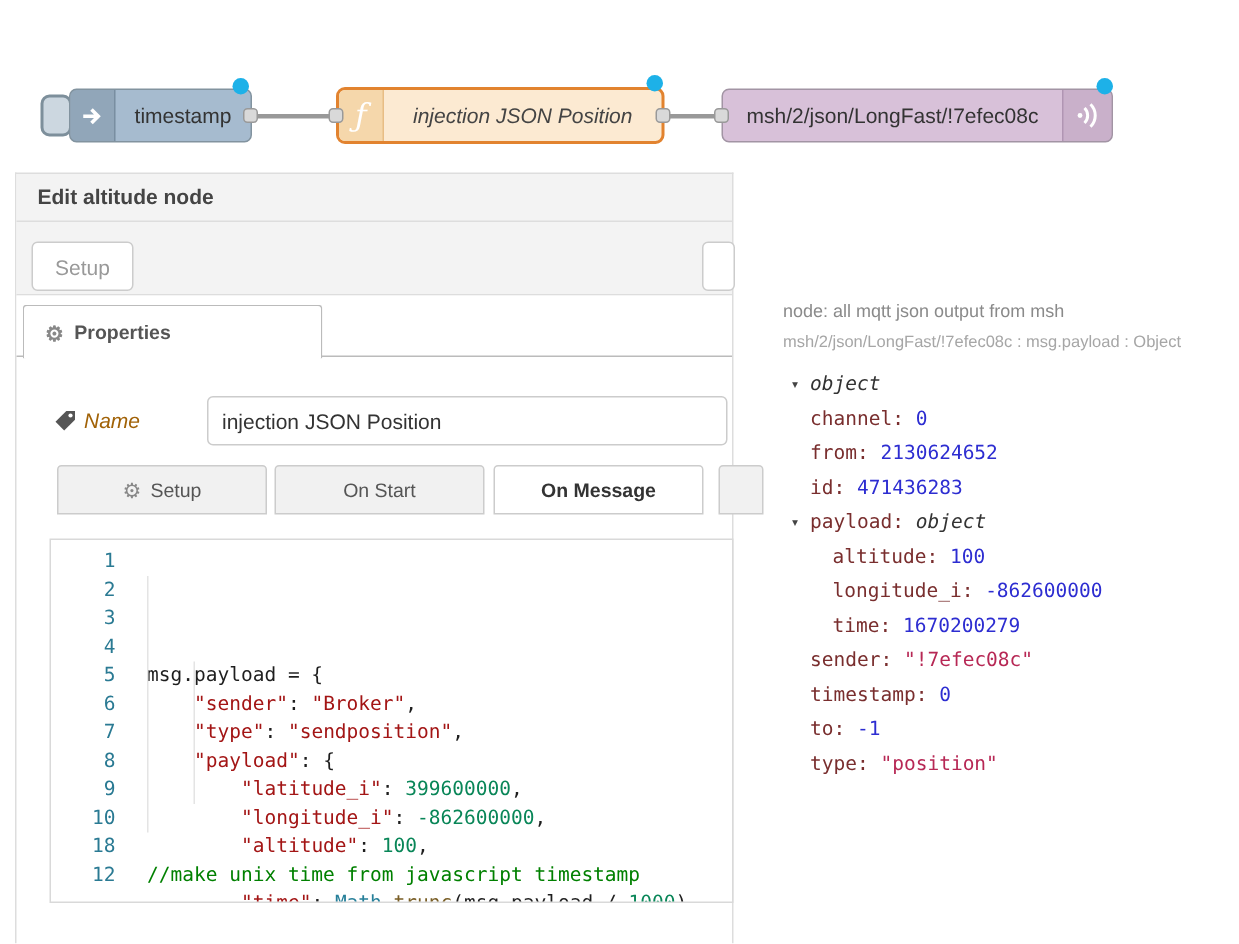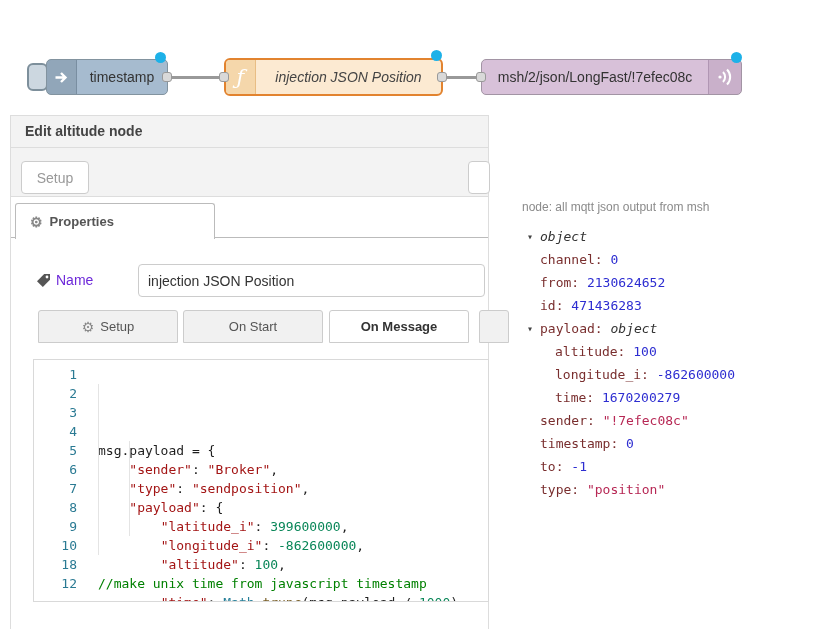--- a/index.html
+++ b/index.html
@@ -57,21 +57,21 @@
   #dlg-tabrow { height:41px; background:#fff; border-bottom:1px solid #bbb; position:relative; }
   #properties-tab { position:absolute; left:4px; top:6px; width:200px; height:36px;
             background:#fff; border:1px solid #bbb; border-bottom:none;
             border-radius:3px 3px 0 0; display:flex; align-items:center; gap:7px;
             padding-left:14px; font-size:13px; font-weight:bold; color:#555; z-index:1; }
   .gear { color:#888; font-size:14px; font-style:normal; }
 
   #form { position:relative; }
   #name-row { position:absolute; left:0; top:26px; width:100%; height:34px; }
   #name-icon { position:absolute; left:25px; top:9px; }
-  #name-label { position:absolute; left:45px; top:8px; font-size:14px; color:#6d28d9; }
+  #name-label { position:absolute; left:45px; top:8px; font-size:14px; color:#a16207;font-style:italic; }
   #name-input { position:absolute; left:127px; top:0; width:347px; height:33px;
             border:1px solid #ccc; border-radius:4px; padding:0 9px; font-size:14px;
             color:#333; font-family:"Liberation Sans",sans-serif; }
 
   #func-tabs { position:absolute; left:0; top:72px; width:100%; height:33px; }
   .ftab { position:absolute; top:0; height:33px; width:140px; display:flex;
           align-items:center; justify-content:center; gap:6px;
           background:#f1f1f1; border:1px solid #ccc; border-radius:3px 3px 0 0;
           font-size:13px; color:#555; }
   .ftab.active { background:#fff; font-weight:bold; color:#333; }
@@ -209,20 +209,21 @@
         <div id="codearea">
           <div class="iguide" id="guide0"></div>
           <div class="iguide" id="guide1"></div>
         <div><span>msg.payload = {</span></div><div><span>    </span><span class="tok-s">"sender"</span><span>: </span><span class="tok-s">"Broker"</span><span>,</span></div><div><span>    </span><span class="tok-s">"type"</span><span>: </span><span class="tok-s">"sendposition"</span><span>,</span></div><div><span>    </span><span class="tok-s">"payload"</span><span>: {</span></div><div><span>        </span><span class="tok-s">"latitude_i"</span><span>: </span><span class="tok-n">399600000</span><span>,</span></div><div><span>        </span><span class="tok-s">"longitude_i"</span><span>: </span><span class="tok-n">-862600000</span><span>,</span></div><div><span>        </span><span class="tok-s">"altitude"</span><span>: </span><span class="tok-n">100</span><span>,</span></div><div><span class="tok-c">//make unix time from javascript timestamp</span></div><div><span>        </span><span class="tok-s">"time"</span><span>: </span><span class="tok-cl">Math</span><span>.</span><span class="tok-f">trunc</span><span>(msg.payload / </span><span class="tok-n">1000</span><span>)</span></div></div>
       </div>
     </div>
   </div>
 
   <div id="debug">
     <div id="debug-meta1">node: all mqtt json output from msh</div>
+    <div id="debug-meta2">msh/2/json/LongFast/!7efec08c : msg.payload : Object</div>
     <div id="debug-tree">
         <div class="drow" style="padding-left: 20px;"><span class="dcaret" style="left: 7px;">▾</span><span class="dobj">object</span></div>
         <div class="drow" style="padding-left: 20px;"><span class="dkey">channel: </span><span class="dnum">0</span></div>
         <div class="drow" style="padding-left: 20px;"><span class="dkey">from: </span><span class="dnum">2130624652</span></div>
         <div class="drow" style="padding-left: 20px;"><span class="dkey">id: </span><span class="dnum">471436283</span></div>
         <div class="drow" style="padding-left: 20px;"><span class="dcaret" style="left: 7px;">▾</span><span class="dkey">payload: </span><span class="dobj">object</span></div>
         <div class="drow" style="padding-left: 35px;"><span class="dkey">altitude: </span><span class="dnum">100</span></div>
         <div class="drow" style="padding-left: 35px;"><span class="dkey">longitude_i: </span><span class="dnum">-862600000</span></div>
         <div class="drow" style="padding-left: 35px;"><span class="dkey">time: </span><span class="dnum">1670200279</span></div>
         <div class="drow" style="padding-left: 20px;"><span class="dkey">sender: </span><span class="dstr">"!7efec08c"</span></div>

